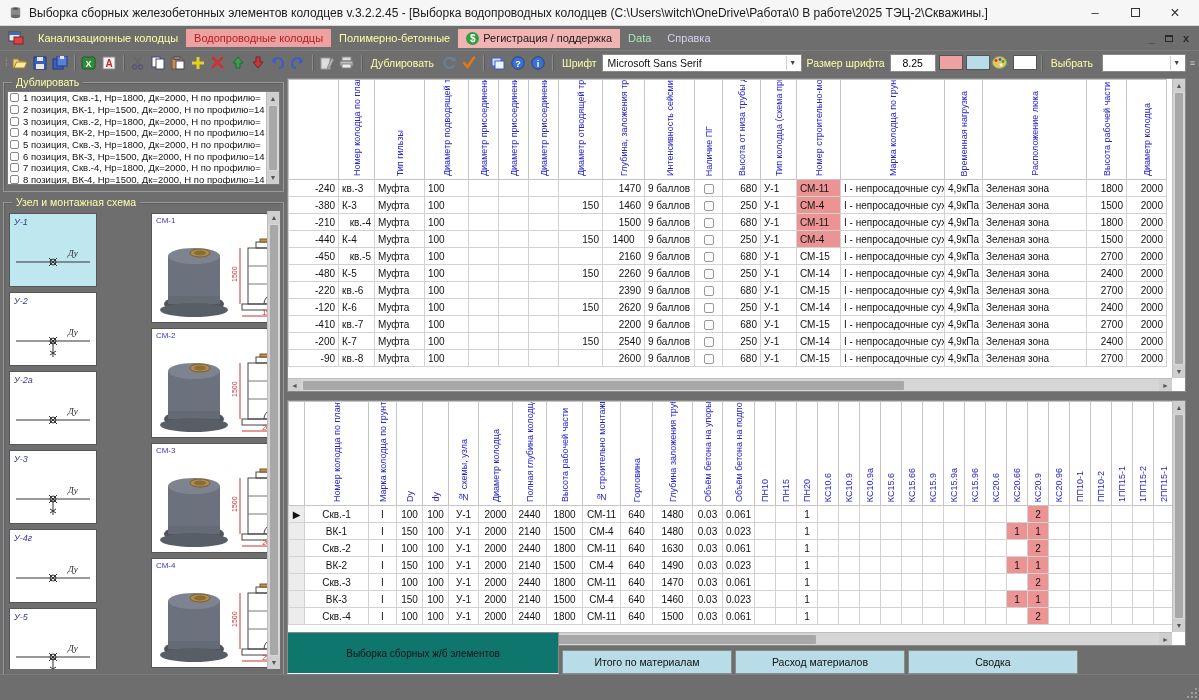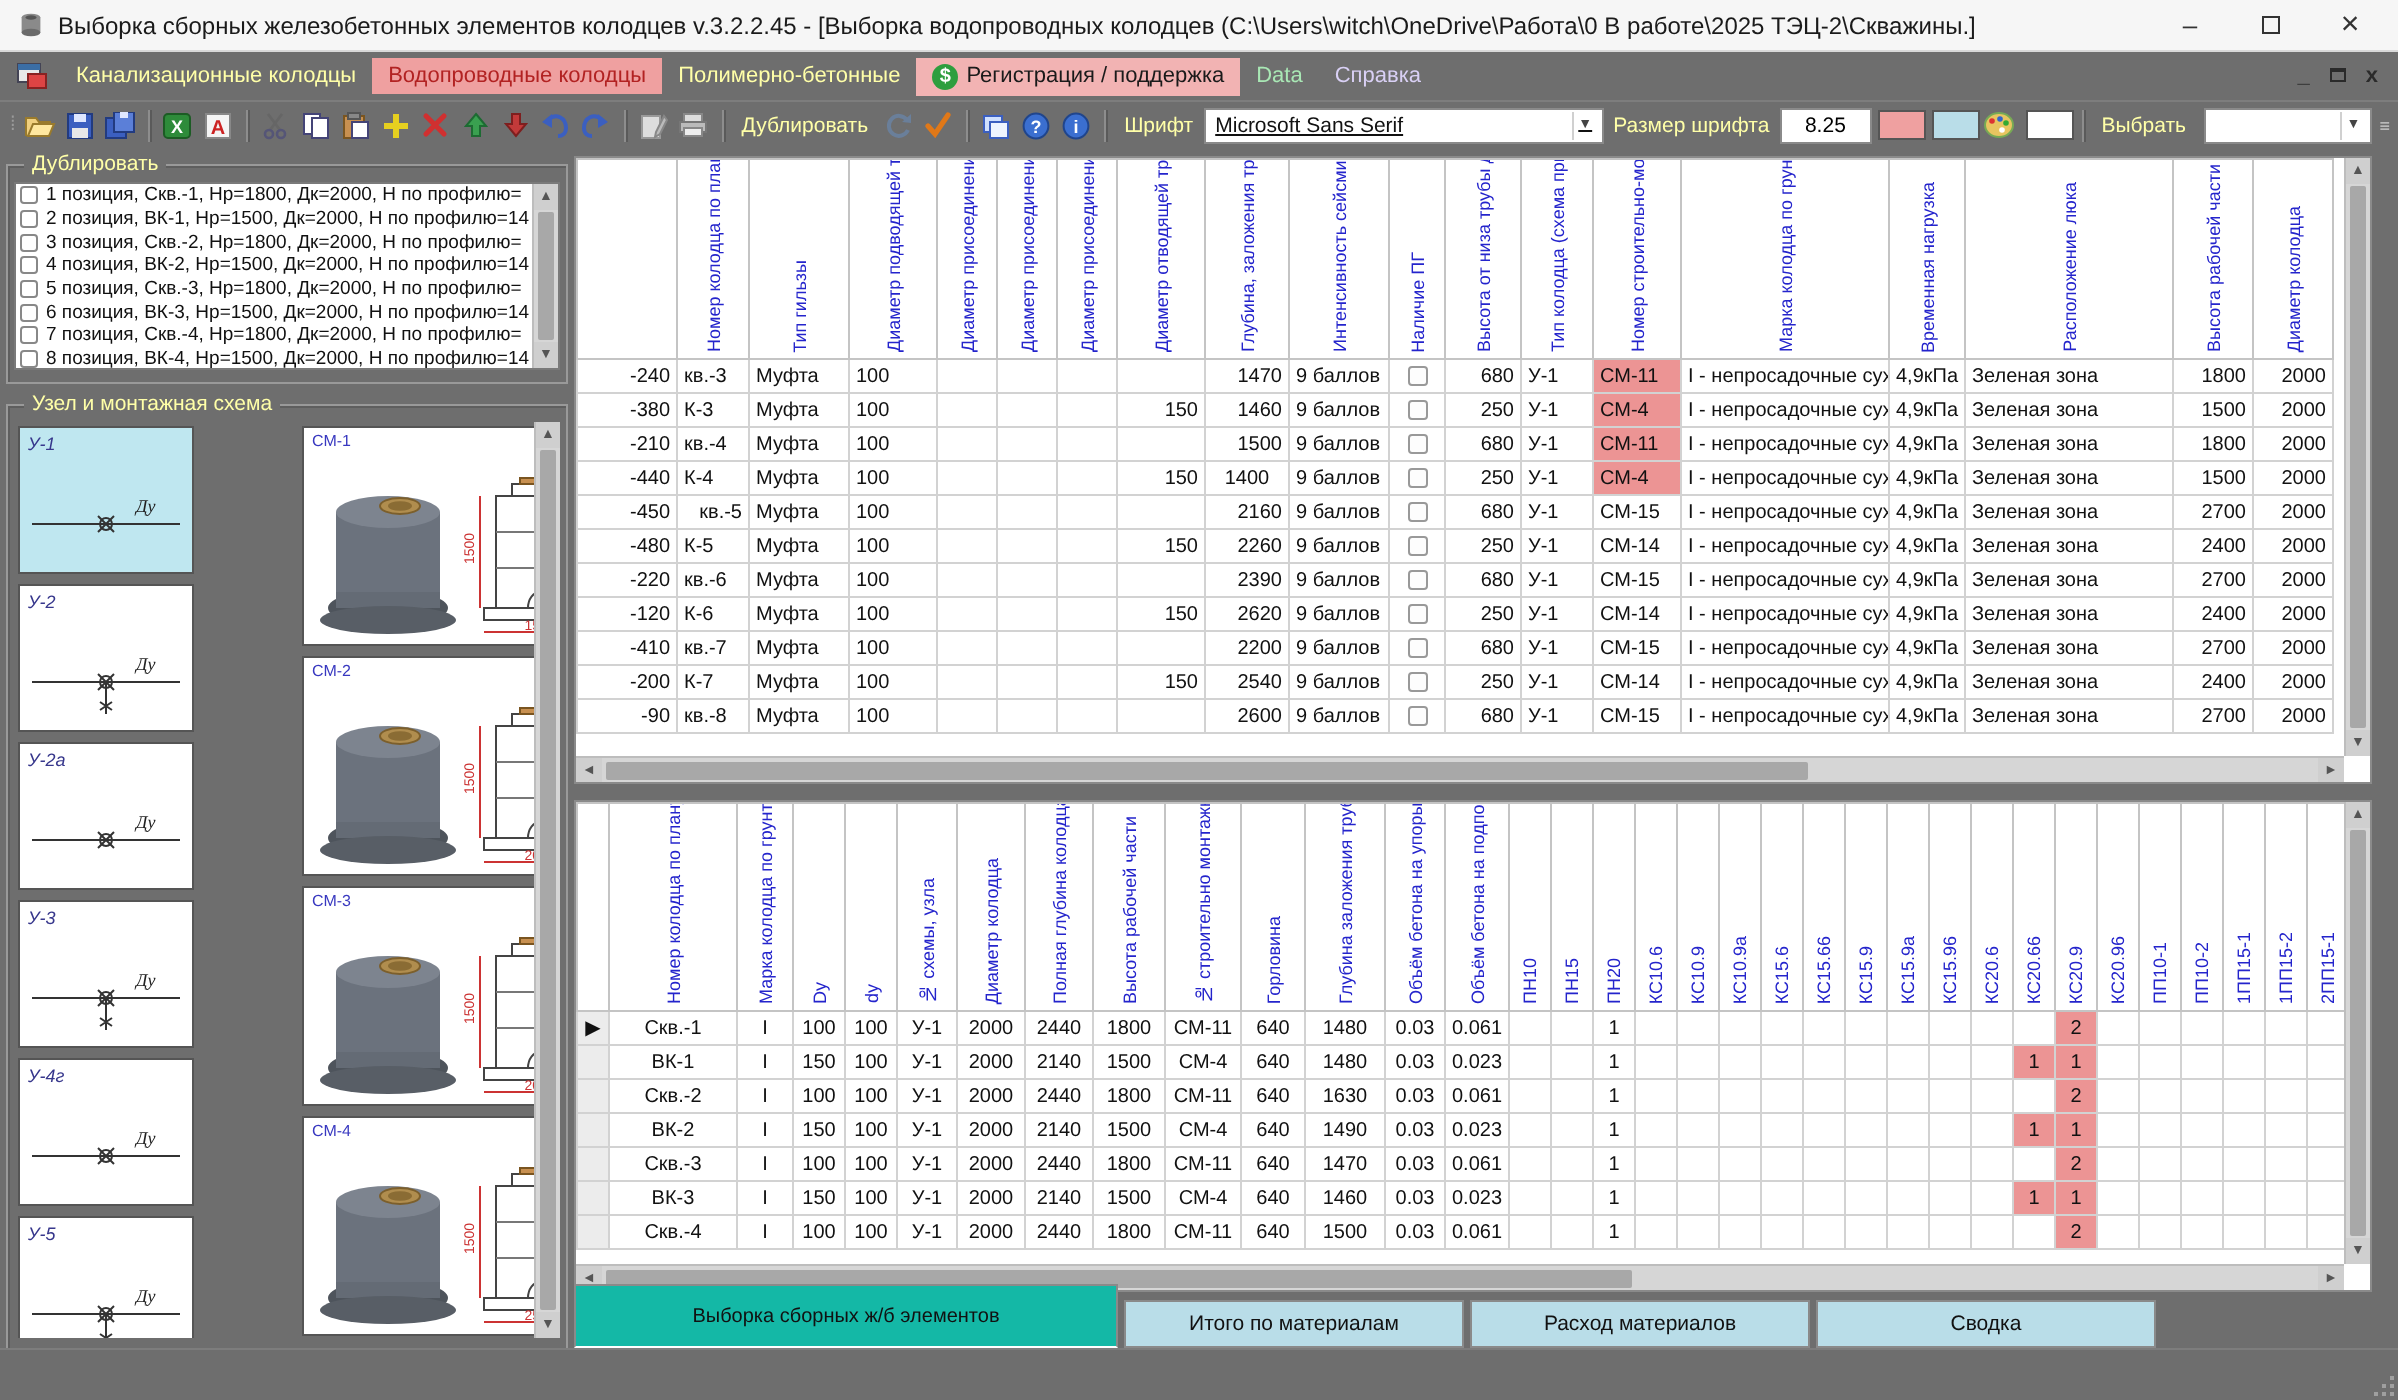--- a/index.html
+++ b/index.html
@@ -36,21 +36,21 @@
   .toolbar { height:24px; background:#6e6e6e; display:flex; align-items:center; padding:0 2px;
     border-top:1px solid #7d7d7d; }
   .tgrip { color:#9a9a9a; font-size:10px; margin:0 3px; letter-spacing:-1px; }
   .ticon { width:18px; height:18px; display:inline-flex; align-items:center; justify-content:center; margin:0 1px; }
   .tsep { width:1px; height:16px; background:#8d8d8d; margin:0 4px; box-shadow:1px 0 0 #5a5a5a; }
   .tlabel { color:#ffffa8; font-size:10.5px; margin:0 5px; white-space:nowrap; }
   .tcombo { background:#fff; border:1px solid #8a8a8a; height:18px; font-size:10.5px; color:#111;
     display:flex; align-items:center; padding:0 2px 0 5px; }
   .tcombo .arr { margin-left:auto; width:13px; height:14px; display:flex; align-items:center;
     justify-content:center; font-size:7px; color:#444; border-left:1px solid #d0d0d0; }
-  .fontcombo { width:200px;text-decoration:underline; }
+  .fontcombo { width:200px; }
   .sizebox { width:46px; background:#fff; border:1px solid #8a8a8a; height:18px; font-size:10.5px;
     display:flex; align-items:center; justify-content:center; }
   .swatch { width:24px; height:15px; border:1px solid #555; margin-left:3px; }
   .lastcombo { flex:1; margin:0 4px; }
   .toverflow { color:#cfcfcf; font-size:9px; margin-right:2px; }
 
   
   .mainbody { position:absolute; top:74px; left:0; width:1199px; height:600px; background:#6e6e6e; }
   .leftpanel { position:absolute; left:0; top:0; width:285px; height:600px; padding:2px 1px 0 3px; }
 
@@ -104,21 +104,21 @@
   table.grid td { font-size:10px; color:#111; padding:0 3px; height:17px; }
   td.pink { background:#ec9494; }
   td.selcol { background:#ececec; text-align:center; color:#333; font-size:8px; padding:0; }
   .gcheck { width:10px; height:10px; border:1px solid #999; border-radius:2px; background:#fdfdfd;
     display:inline-block; vertical-align:middle; }
 
   
   .tabsrow { position:absolute; left:0; top:574px; width:899px; height:26px; display:flex; align-items:flex-end; }
   .tab { height:24px; border:1px solid #8a8a8a; background:#b9dde8; font-size:10.5px; color:#111;
     display:flex; align-items:center; justify-content:center; margin-right:3px; }
-  .tab.active { background:#14b8a6; border-bottom-color:#fff; height:32px; font-size:10px;margin-top:28px; }
+  .tab.active { background:#0f766e; border-bottom-color:#fff; height:42px; font-size:10px;margin-top:28px; }
 
   
   .statusbar { position:absolute; left:0; bottom:0; width:1199px; height:26px; background:#6e6e6e;
     border-top:1px solid #7d7d7d; }
   .grip { position:absolute; right:2px; bottom:2px; width:12px; height:12px; }
   .grip i { position:absolute; width:2px; height:2px; background:#9f9f9f; }
 
   svg { display:block; }
 </style>
 </head>
@@ -689,21 +689,21 @@
               <td style="text-align: left;">У-1</td>
               <td class="pink" style="text-align: left;">СМ-4</td>
               <td style="text-align: left;">I - непросадочные сухи...</td>
               <td style="text-align: left;">4,9кПа</td>
               <td style="text-align: left;">Зеленая зона</td>
               <td style="text-align: right;">1500</td>
               <td style="text-align: right;">2000</td>
             </tr>
             <tr>
               <td style="text-align: right;">-210</td>
-              <td style="text-align: left;">кв.-4</td>
+              <td style="text-align: right;">кв.-4</td>
               <td style="text-align: left;">Муфта</td>
               <td style="text-align: left;">100</td>
               <td style="text-align: center;"></td>
               <td style="text-align: center;"></td>
               <td style="text-align: center;"></td>
               <td style="text-align: right;"></td>
               <td style="text-align: right;">1500</td>
               <td style="text-align: left;">9 баллов</td>
               <td style="text-align: center;"><span class="gcheck"></span></td>
               <td style="text-align: right;">680</td>

